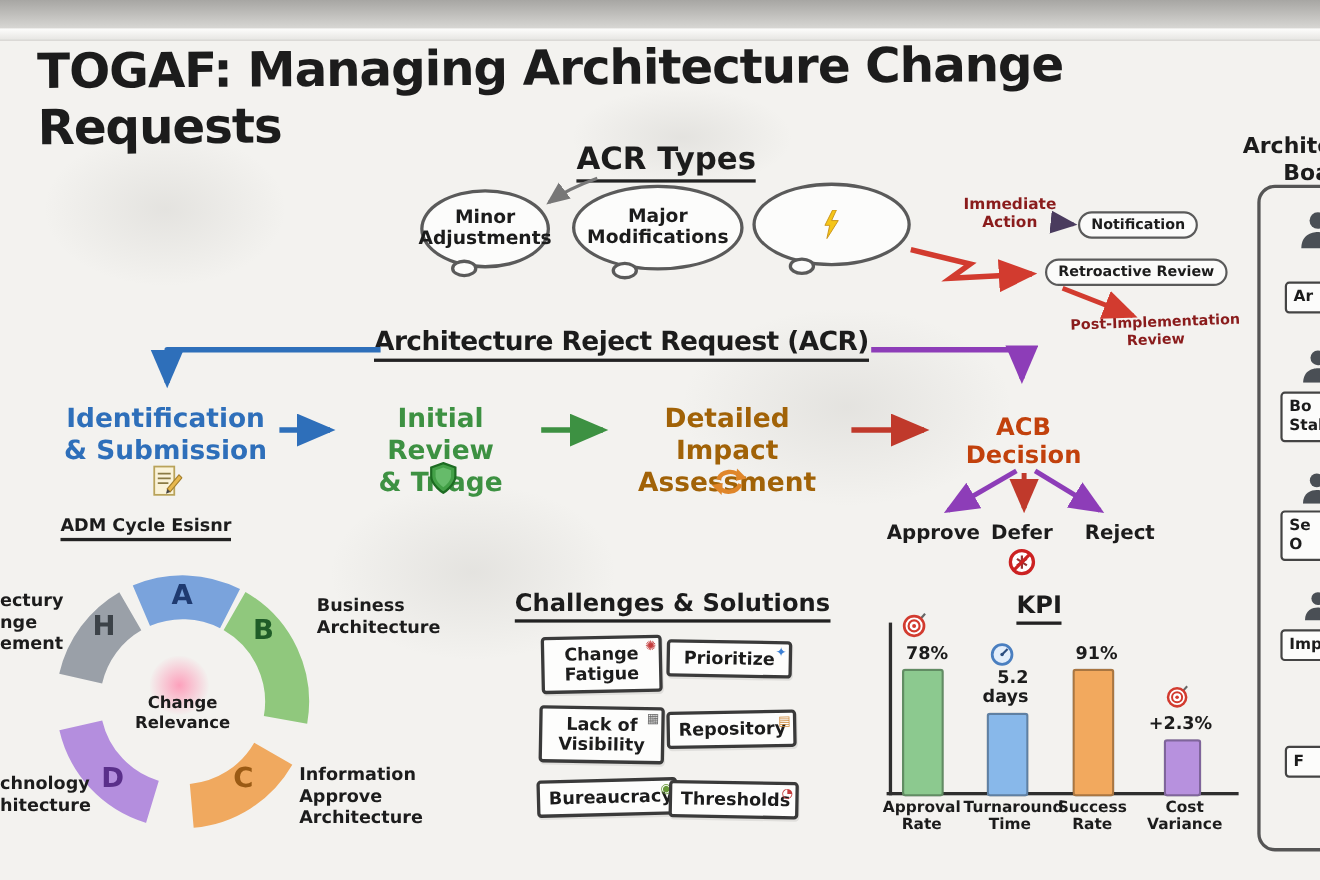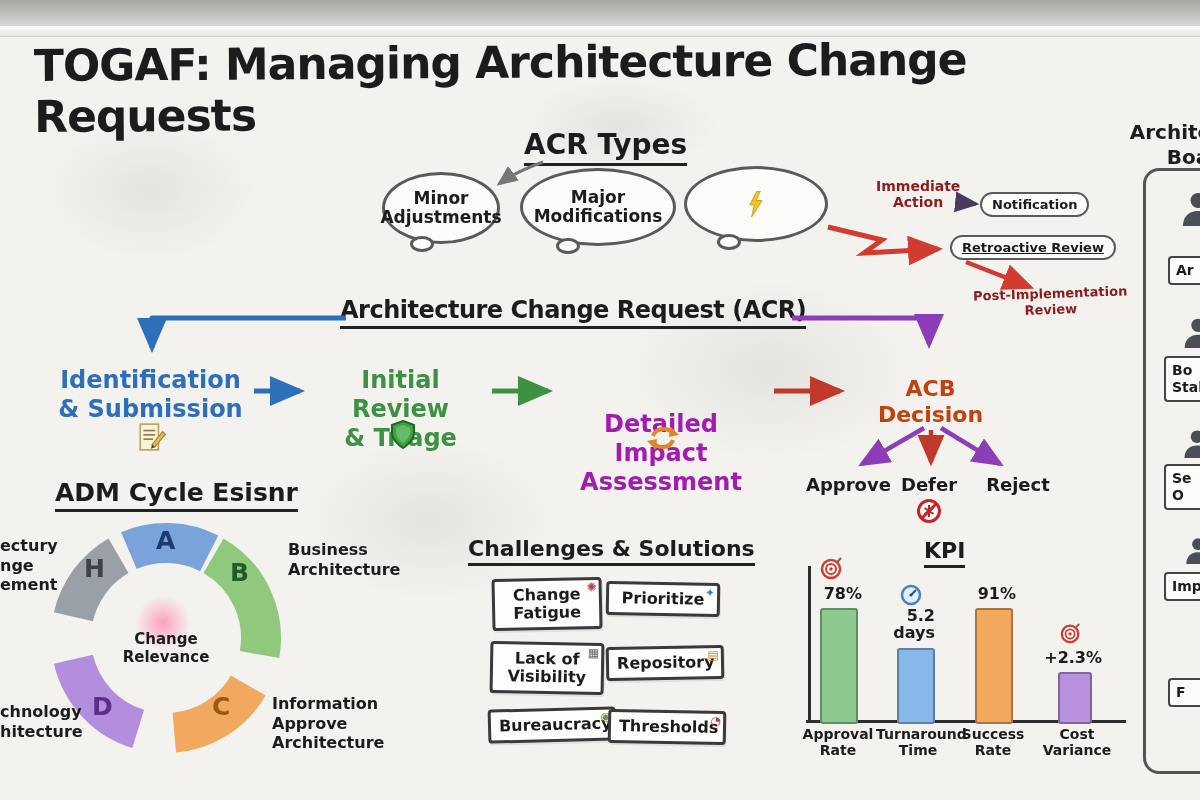--- a/index.html
+++ b/index.html
@@ -50,31 +50,31 @@
 Modifications</span></div>
 <div class="abs cloud ml" style="left:684px;top:166px;width:138px;height:70px;">
   <svg width="14" height="26" viewBox="0 0 16 30">
       <polygon points="9,0 1,16 6,16 3,30 15,11 8,11 13,0" fill="#f5c518" stroke="#c9941a" stroke-width="1"></polygon>
     </svg>
 </div>
 
 <div class="abs ml ctr dred" style="left:876px;top:178px;width:84px;font-size:14px;line-height:1.15;">Immediate
 Action</div>
 <div class="abs oval" style="left:980px;top:192px;">Notification</div>
-<div class="abs oval" style="left:950px;top:235px;text-decoration:underline;">Retroactive Review</div>
+<div class="abs oval" style="left:950px;top:235px;">Retroactive Review</div>
 <div class="abs ml ctr dred" style="left:973px;top:286px;width:155px;font-size:13px;line-height:1.2;transform:rotate(-2deg);">Post-Implementation
 Review</div>
 
-<div class="abs" style="left:340px;top:296px;font-size:24px;letter-spacing:-.5px;"><span class="h-underline">Architecture Change Request (ACR)</span></div>
+<div class="abs" style="left:340px;top:296px;font-size:24px;letter-spacing:-.5px;"><span class="h-underline">Architecture Reject Request (ACR)</span></div>
 
 <div class="abs step" style="left:58px;top:366px;width:185px;color:#2e6fba;">Identification
 &amp; Submission</div>
 <div class="abs step" style="left:318px;top:366px;width:165px;color:#3d9142;">Initial Review
 &amp; Triage</div>
-<div class="abs step" style="left:556px;top:366px;width:210px;color:#a21caf;margin-top:44px;">Detailed Impact
+<div class="abs step" style="left:556px;top:366px;width:210px;color:#a16207;">Detailed Impact
 Assessment</div>
 <div class="abs step" style="left:858px;top:376px;width:145px;color:#c2410c;font-size:22px;">ACB
 Decision</div>
 
 <svg class="abs" style="left:138px;top:422px;" width="28" height="30" viewBox="0 0 26 28">
   <rect x="2" y="2" width="17" height="24" fill="#faf3d9" stroke="#b9a35a" stroke-width="1.5"></rect>
   <line x1="5" y1="8" x2="16" y2="8" stroke="#8a7b45" stroke-width="1.5"></line>
   <line x1="5" y1="12" x2="16" y2="12" stroke="#8a7b45" stroke-width="1.5"></line>
   <line x1="5" y1="16" x2="14" y2="16" stroke="#8a7b45" stroke-width="1.5"></line>
   <polygon points="13,21 23,9 25.5,11.5 15.5,23.5" fill="#e8b84d" stroke="#a5802e" stroke-width="1"></polygon>
@@ -95,21 +95,21 @@
 <div class="abs decision" style="left:898px;top:474px;width:62px;">Defer</div>
 <div class="abs decision" style="left:982px;top:474px;width:72px;">Reject</div>
 <svg class="abs" style="left:916px;top:498px;" width="26" height="26" viewBox="0 0 26 26">
   <circle cx="13" cy="13" r="10.5" fill="#fff" stroke="#cc2222" stroke-width="3"></circle>
   <line x1="13" y1="7" x2="13" y2="19" stroke="#993333" stroke-width="2"></line>
   <line x1="8.5" y1="10" x2="17.5" y2="16" stroke="#993333" stroke-width="2"></line>
   <line x1="17.5" y1="10" x2="8.5" y2="16" stroke="#993333" stroke-width="2"></line>
   <line x1="5.5" y1="20.5" x2="20.5" y2="5.5" stroke="#cc2222" stroke-width="3"></line>
 </svg>
 
-<div class="abs" style="left:55px;top:468px;font-size:25px;margin-top:10px;"><span class="h-underline">ADM Cycle Esisnr</span></div>
+<div class="abs" style="left:55px;top:468px;font-size:16px;"><span class="h-underline">ADM Cycle Esisnr</span></div>
 
 <svg class="abs" style="left:36px;top:508px;" width="260" height="260" viewBox="0 0 260 260">
   <circle cx="130" cy="130" r="95" fill="none" stroke="#7aa3dc" stroke-width="40" pathLength="360" stroke-dasharray="50 310" transform="rotate(247 130 130)"></circle>
   <circle cx="130" cy="130" r="95" fill="none" stroke="#90c87d" stroke-width="40" pathLength="360" stroke-dasharray="70 290" transform="rotate(300 130 130)"></circle>
   <circle cx="130" cy="130" r="95" fill="none" stroke="#f0a95f" stroke-width="40" pathLength="360" stroke-dasharray="55 305" transform="rotate(30 130 130)"></circle>
   <circle cx="130" cy="130" r="95" fill="none" stroke="#b48ede" stroke-width="40" pathLength="360" stroke-dasharray="60 300" transform="rotate(107 130 130)"></circle>
   <circle cx="130" cy="130" r="95" fill="none" stroke="#9aa0a8" stroke-width="40" pathLength="360" stroke-dasharray="47 313" transform="rotate(193 130 130)"></circle>
 </svg>
 <div class="abs" style="left:136px;top:596px;width:54px;height:54px;border-radius:50%;background:radial-gradient(circle,rgba(255,140,175,.8),rgba(255,140,175,0) 72%);"></div>
 <div class="abs ml ctr" style="left:116px;top:630px;width:100px;font-size:15px;line-height:1.2;">Change

